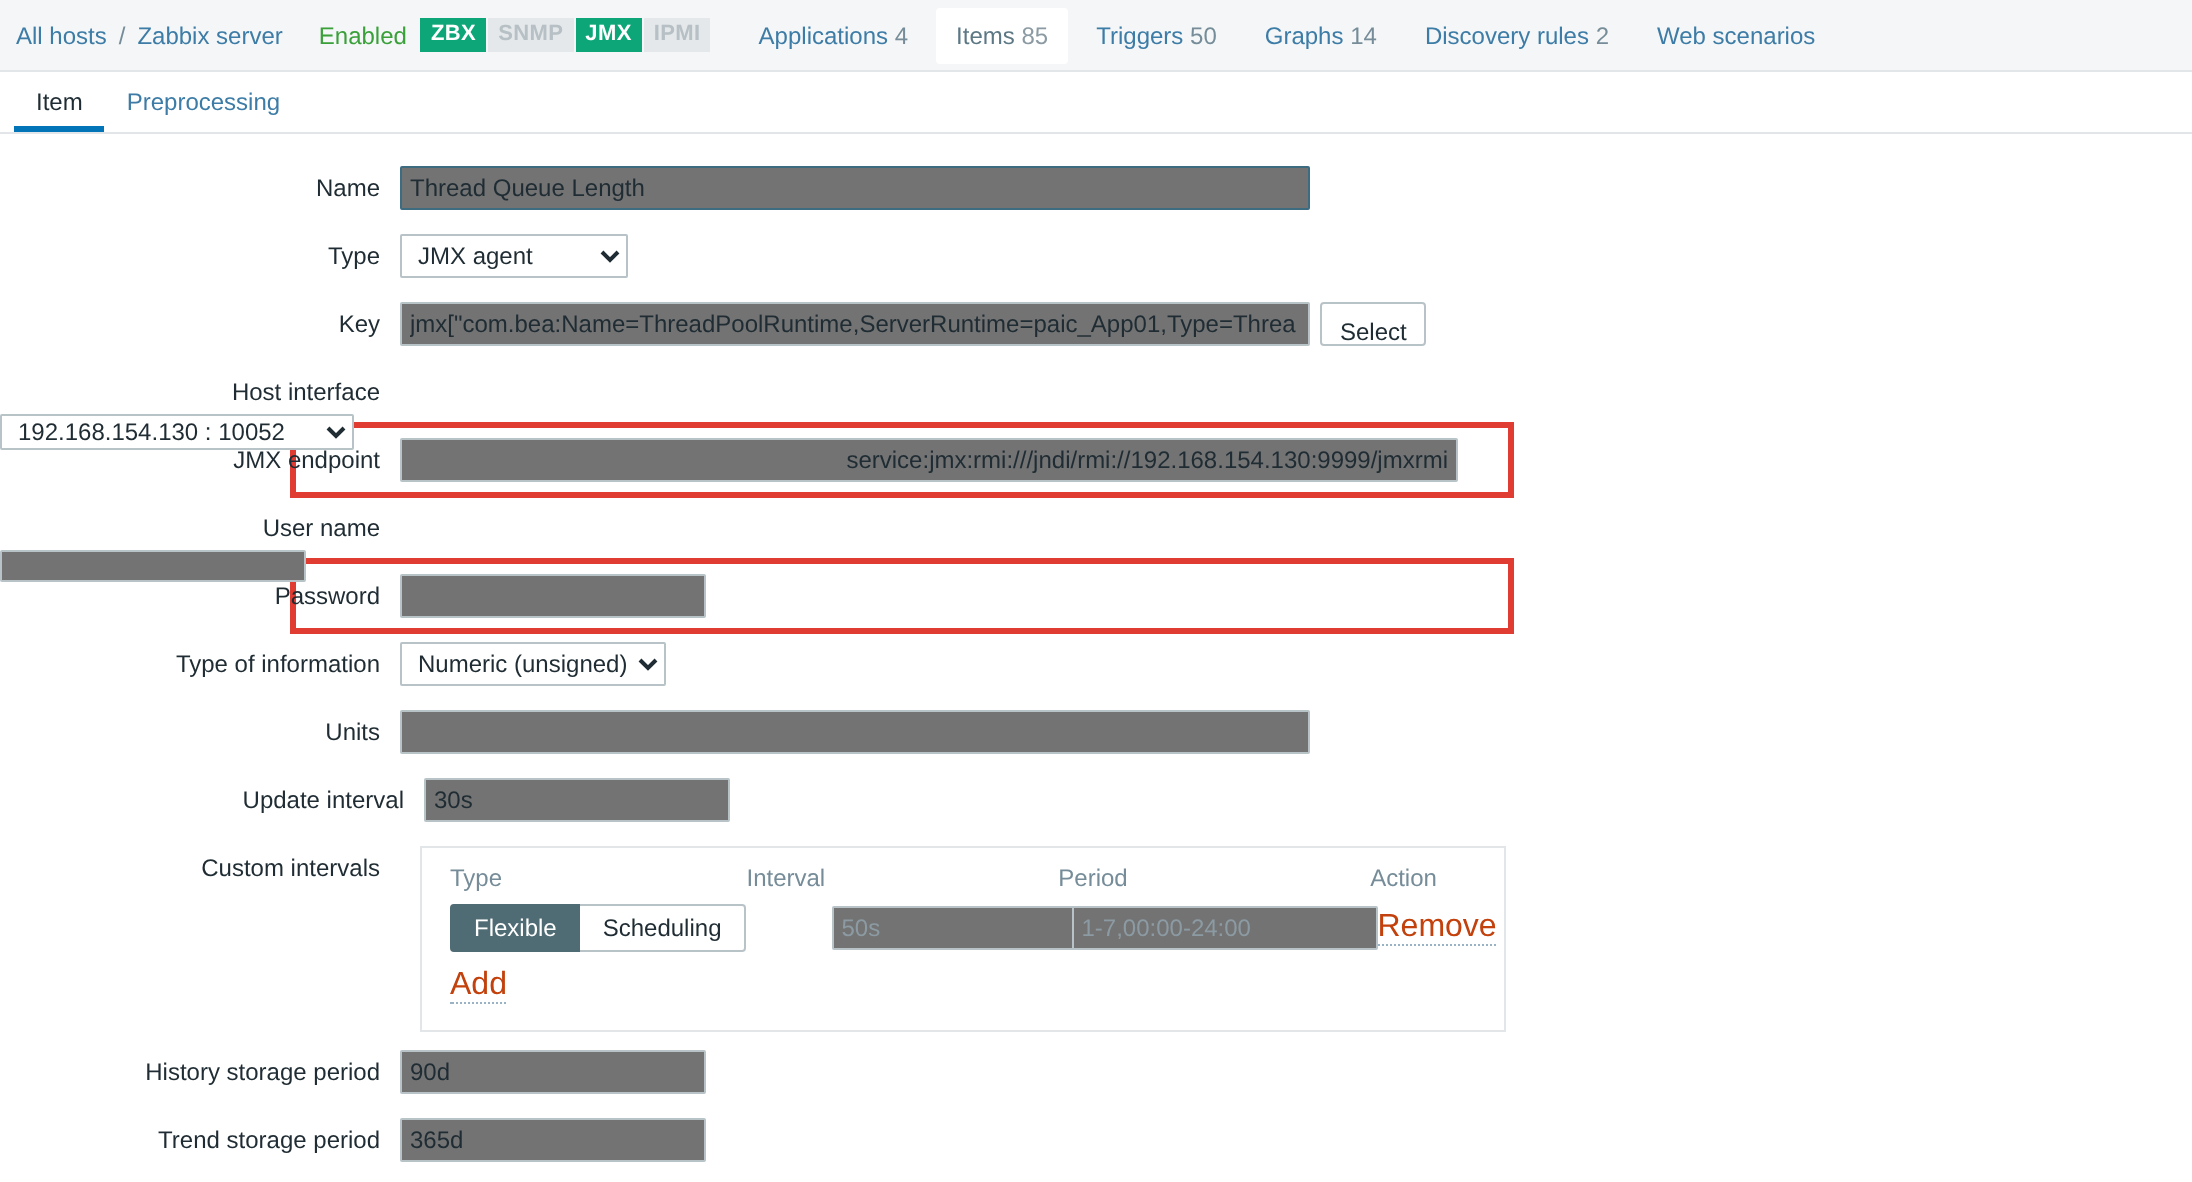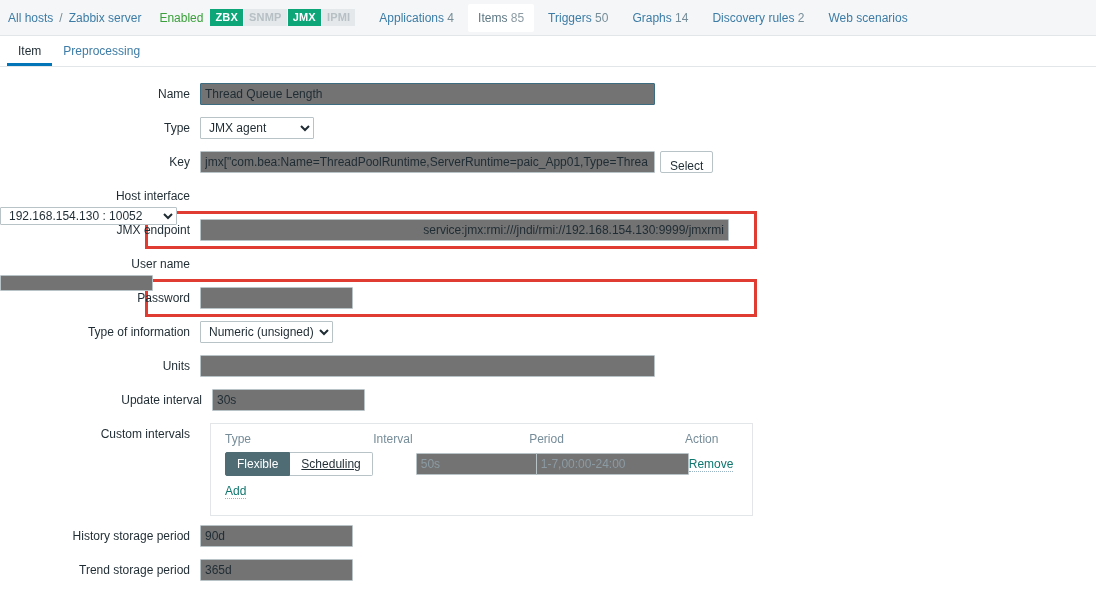--- a/index.html
+++ b/index.html
@@ -191,24 +191,24 @@
     padding: 0 11px;
     cursor: pointer;
     line-height: 22px;
   }
   .seg button.on {
     background: #4f6b73;
     border-color: #4f6b73;
     color: #ffffff;
   }
   .seg button:first-child { border-radius: 2px 0 0 2px; }
-  .seg button:last-child { border-radius: 0 2px 2px 0; border-left: none; text-decoration: underline; }
+  .seg button:last-child { border-radius: 0 2px 2px 0; border-left: none; }
   a.dashlink {
-    color: #0f766e;
-    font-size: 12px;
+    color: #c2410c;
+    font-size: 16px;
     text-decoration: none;
     border-bottom: 1px dotted #9ab3c4;
     cursor: pointer;
   }
   .ci-add { padding: 8px 0 10px 14px; }
 </style>
 </head>
 <body>
 
 <div class="hostbar">

